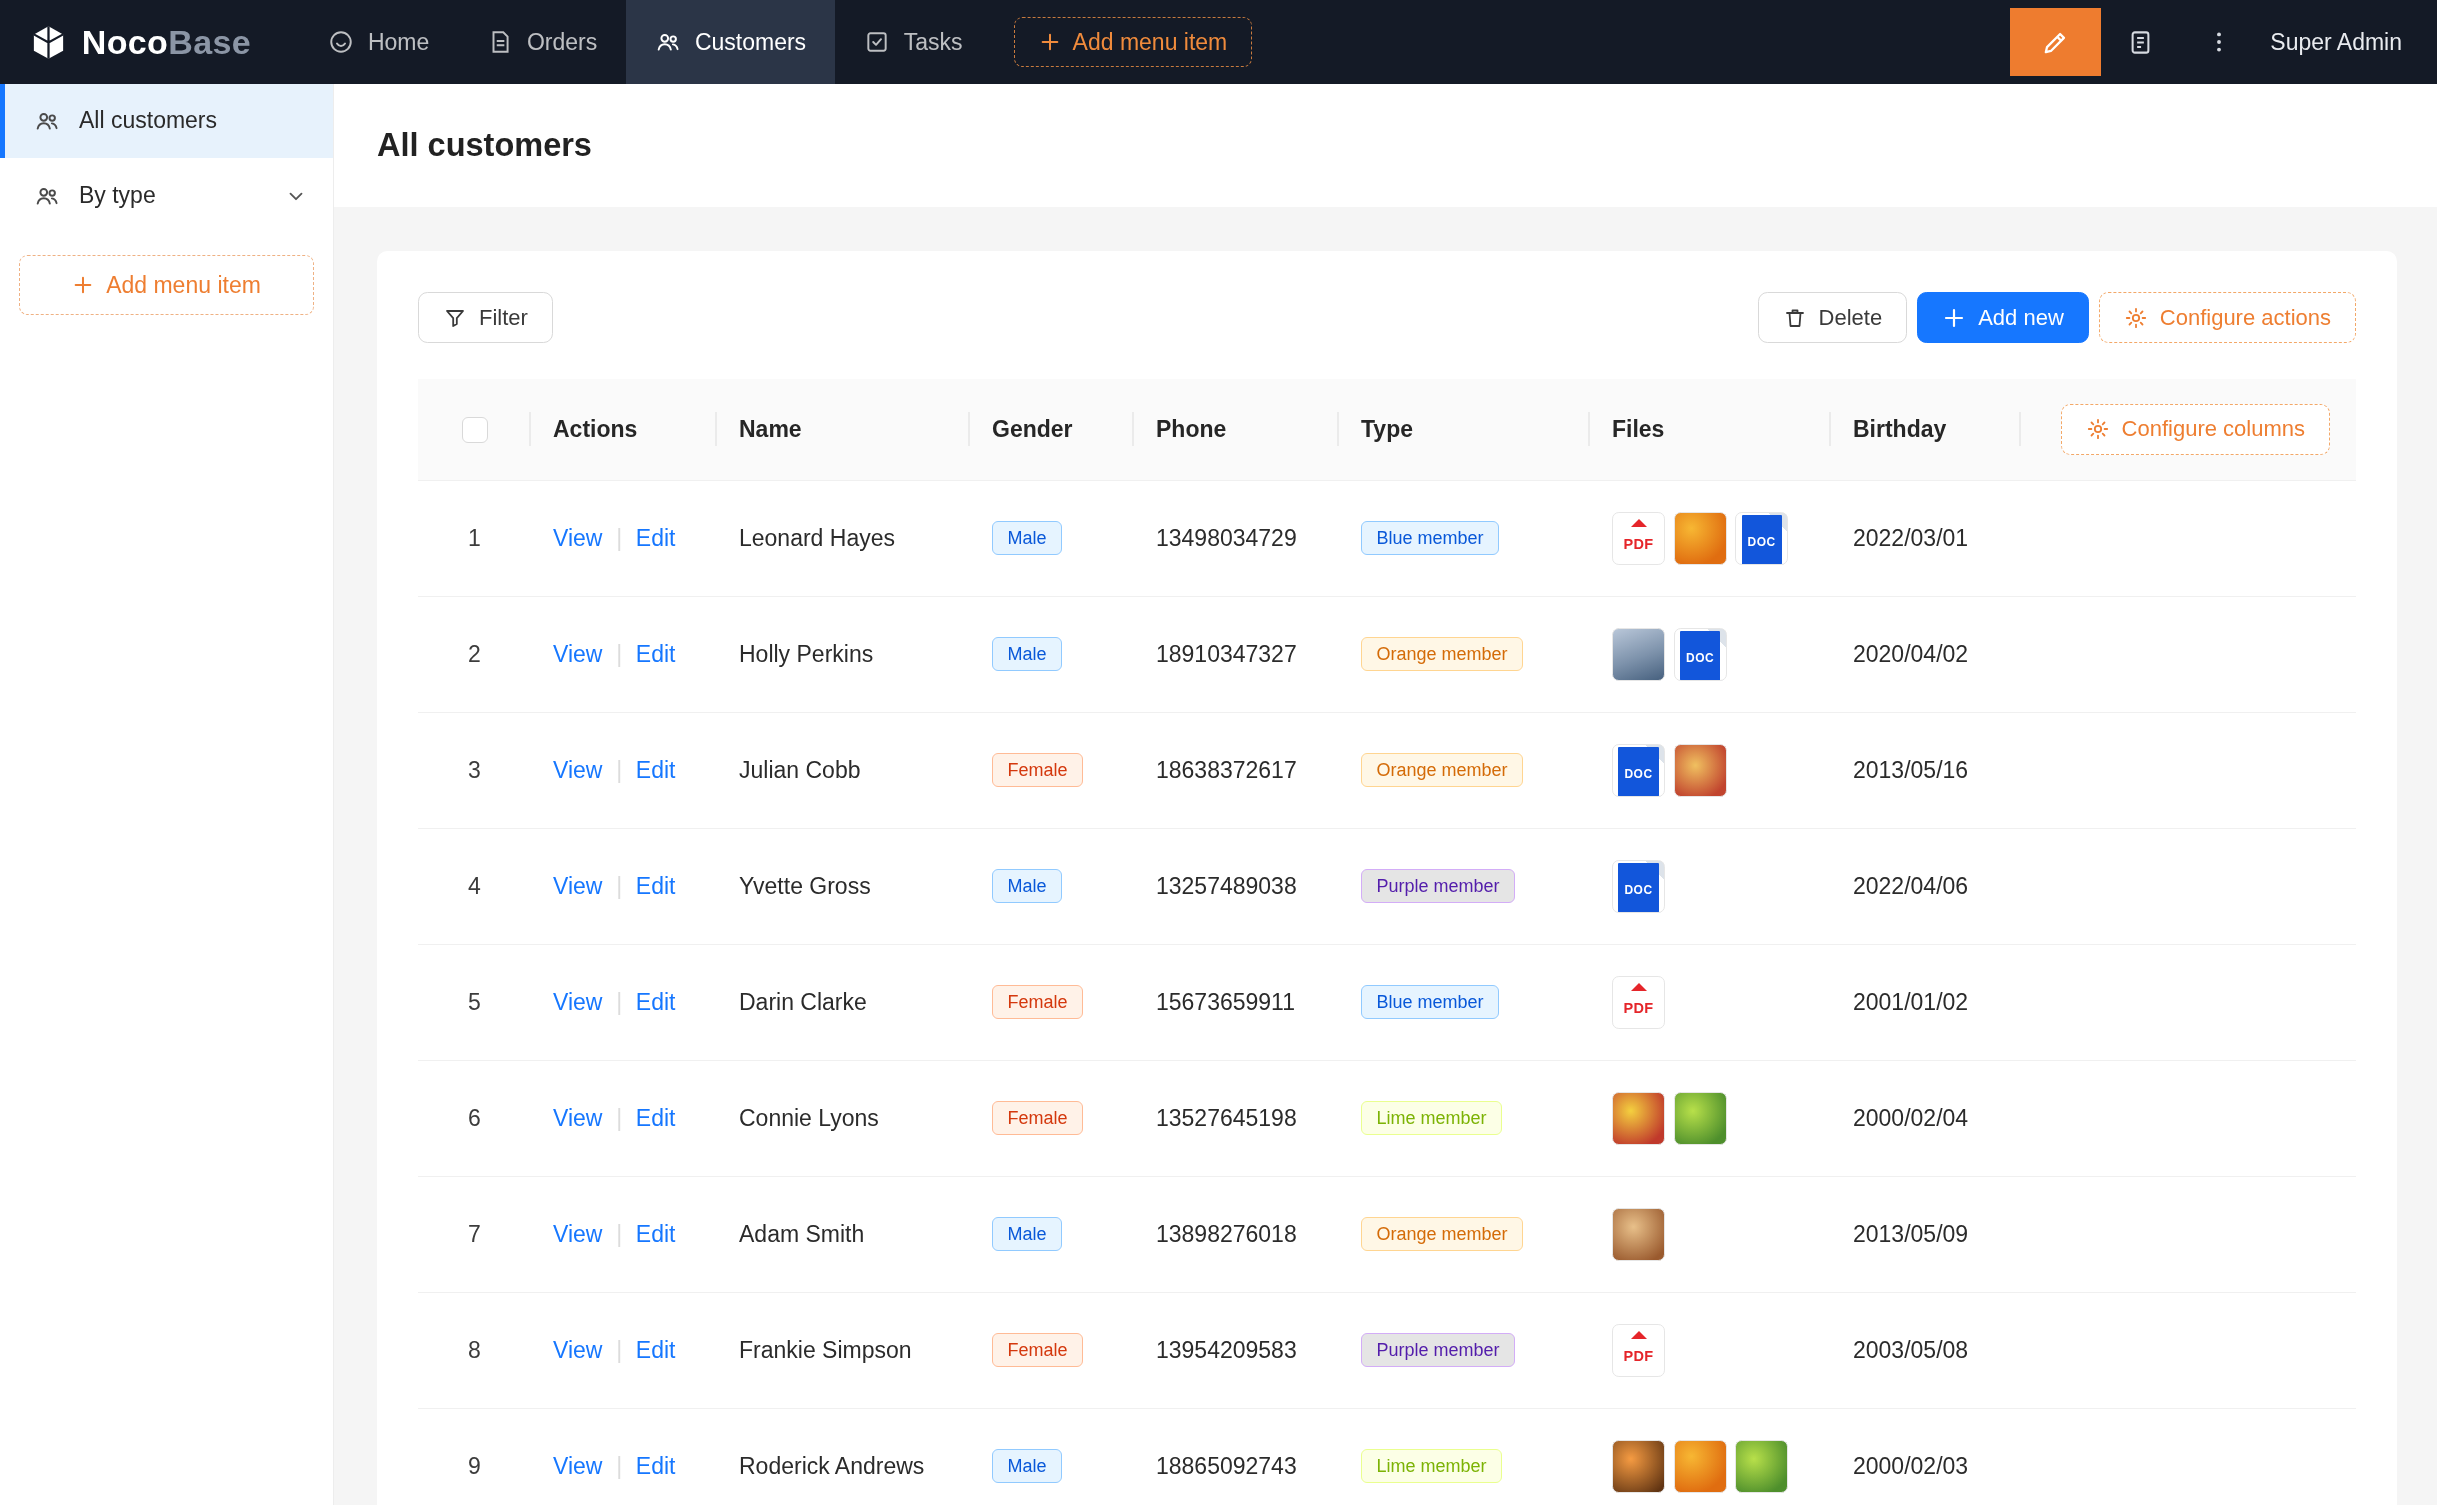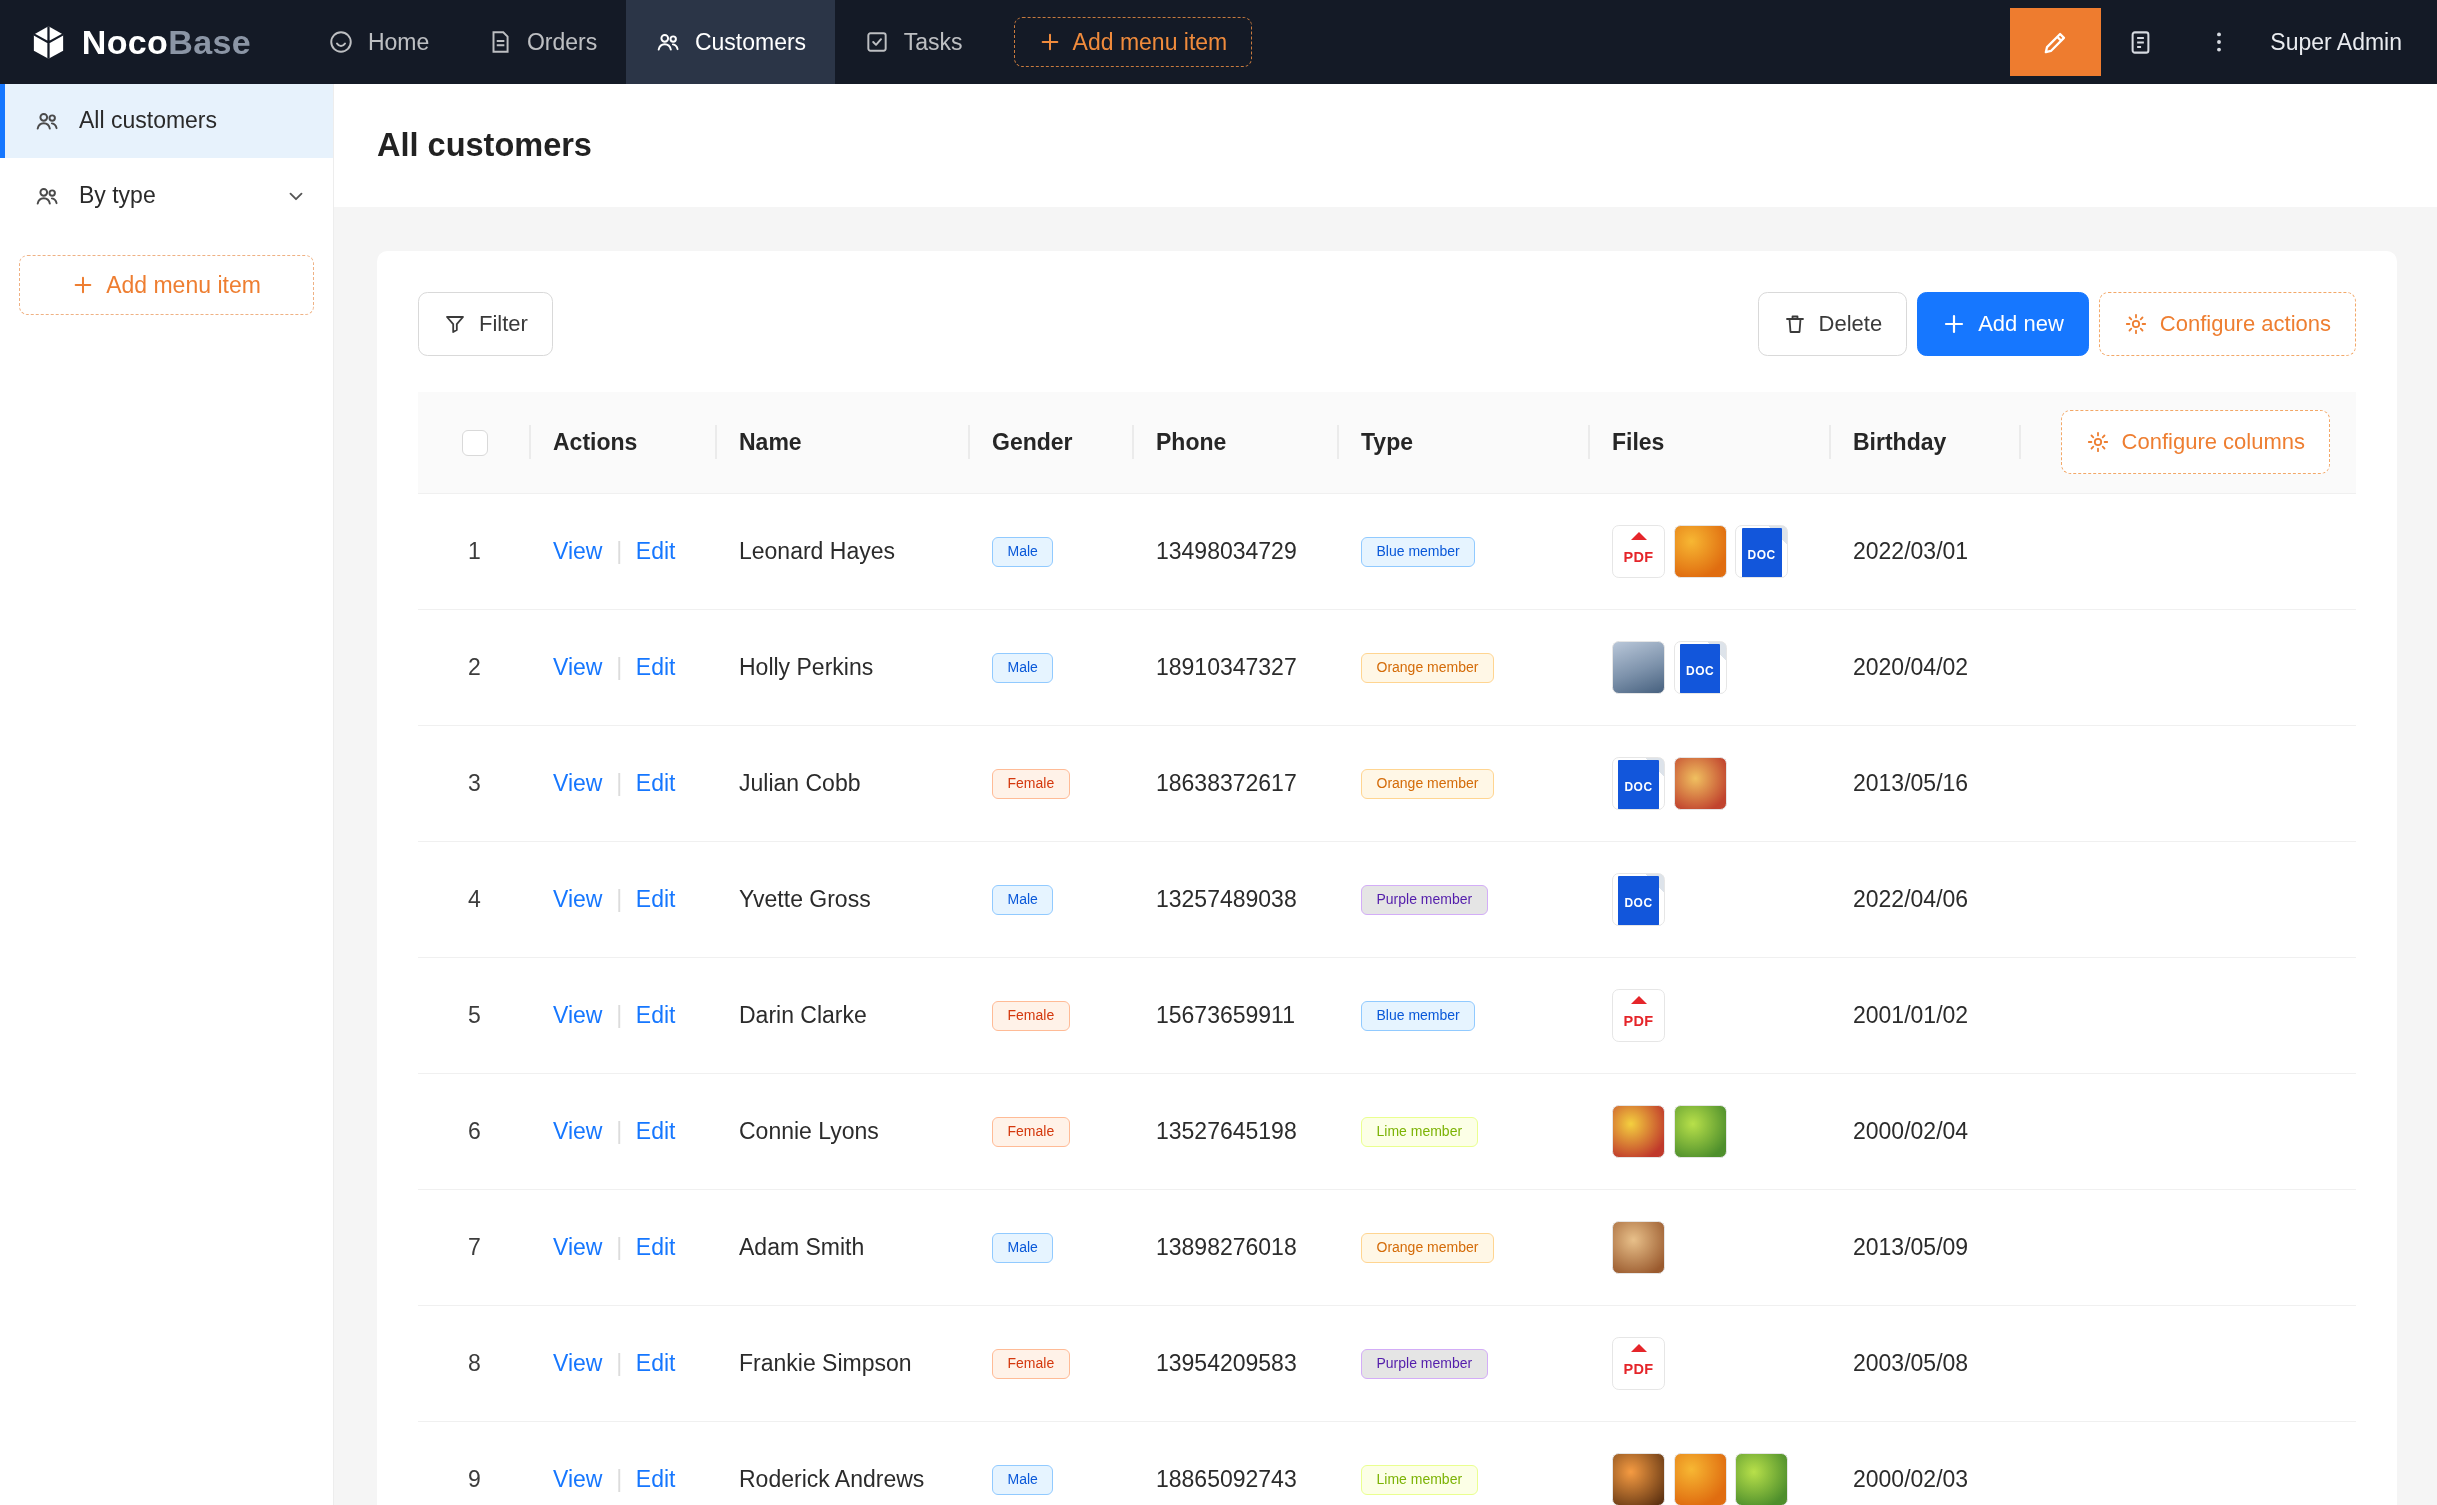--- a/index.html
+++ b/index.html
@@ -68,21 +68,21 @@
   .page-header {
     background:#ffffff; height:123px; display:flex; align-items:center; padding-left:43px;
   }
   .page-title { font-size:32.5px; font-weight:600; color:#222; }
   .content { padding:44px 41px 0 43px; }
   .card { background:#ffffff; border-radius:10.3px; padding:41px; }
 
   
   .toolbar { display:flex; align-items:center; margin-bottom:36px; }
   .btn {
-    display:inline-flex; align-items:center; gap:12px; height:64px; padding:0 24px;
+    display:inline-flex; align-items:center; gap:12px; height:51px; padding:0 24px;
     border-radius:9.4px; font-size:22px; cursor:pointer; border:0.9px solid #d9d9d9;
     background:#fff; color:#3a3a3a; white-space:nowrap;
   }
   .btn .bicon { width:24px; height:24px; }
   .toolbar-right { margin-left:auto; display:flex; align-items:center; gap:10px; }
   .btn-primary { background:#1677ff; border-color:#1677ff; color:#ffffff; }
   .btn-dashed-orange { border:1.7px dashed #f3a868; color:#ee7e31; }
 
   
   table { width:100%; border-collapse:collapse; table-layout:fixed; }
@@ -105,21 +105,21 @@
   }
   td.td-index { text-align:center; color:#3c3c3c; }
   .checkbox {
     width:26px; height:26px; border:1.7px solid #d9d9d9; border-radius:6px; background:#fff;
     display:inline-block; vertical-align:middle; cursor:pointer;
   }
   a.link { color:#1677ff; text-decoration:none; cursor:pointer; }
   .link-divider { color:#dcdcdc; margin:0 13.7px; }
 
   .tag {
-    display:inline-block; padding:4.3px 14.5px; font-size:14px; border-radius:6px;
+    display:inline-block; padding:4.3px 14.5px; font-size:18px; border-radius:6px;
     border:0.9px solid transparent; line-height:1.35; white-space:nowrap;
   }
   .tag-blue    { background:#e6f4ff; border-color:#91caff; color:#0958d9; }
   .tag-volcano { background:#fff2e8; border-color:#ffbb96; color:#d4380d; }
   .tag-orange  { background:#fff7e6; border-color:#ffd591; color:#d46b08; }
   .tag-purple  { background:#e5e5e5; border-color:#d3adf7; color:#531dab; }
   .tag-lime    { background:#fcffe6; border-color:#eaff8f; color:#7cb305; }
 
   .files-wrap { display:flex; align-items:flex-start; gap:8.6px; }
   .chip {

